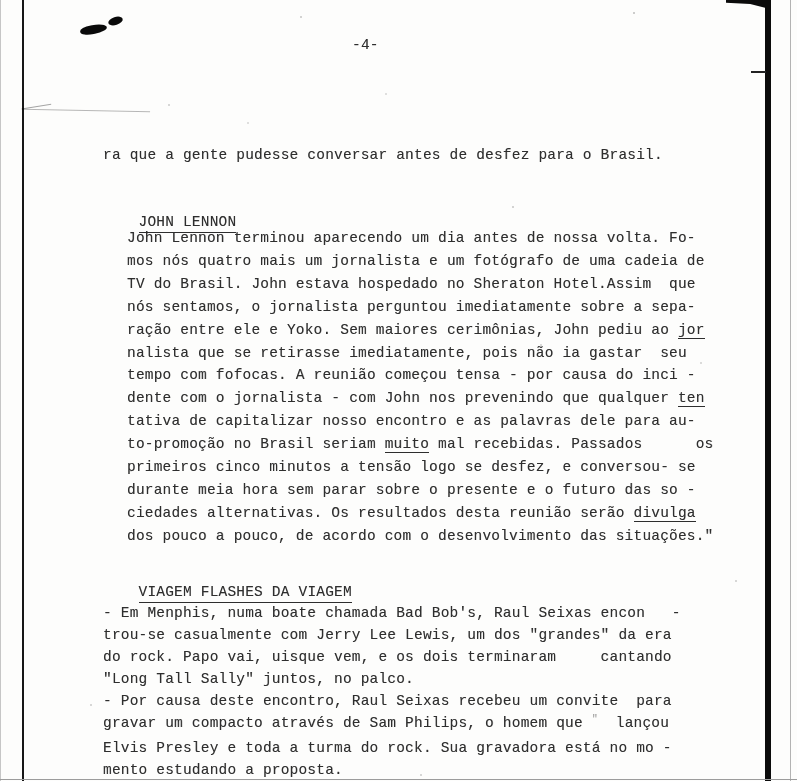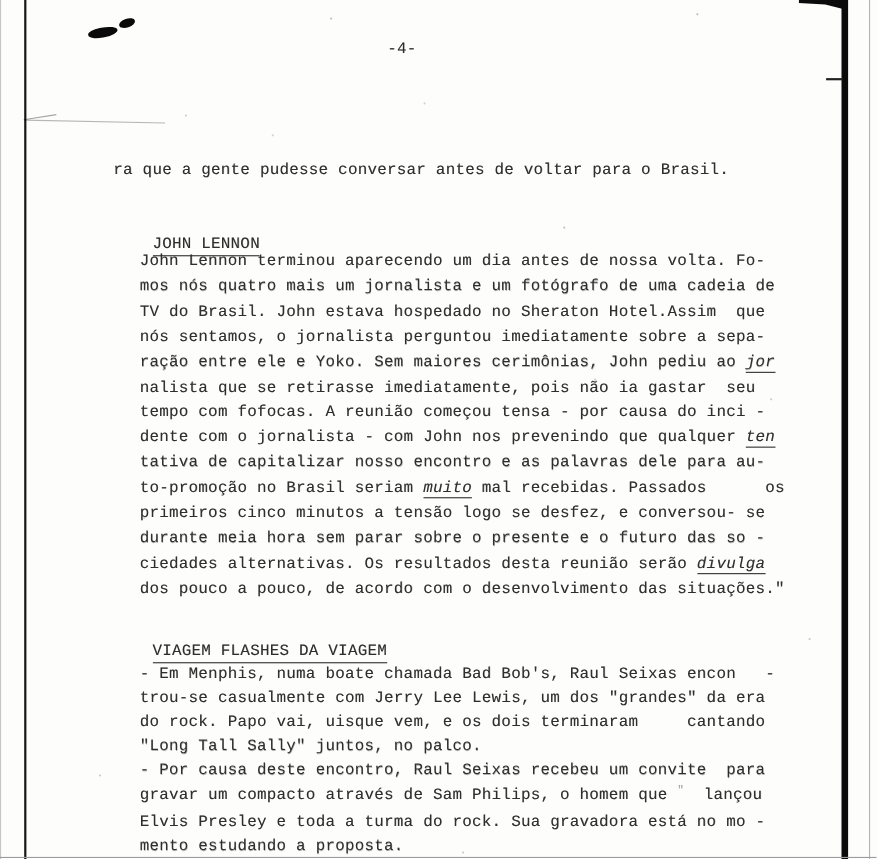--- a/index.html
+++ b/index.html
@@ -49,23 +49,23 @@
       130px 470px 0 rgba(0,0,0,.14), 385px 93px 0 rgba(0,0,0,.16);}
   
   .page-number{position:absolute;left:352px;top:37px;}
   .intro-line{position:absolute;left:103px;top:147px;}
   .heading{position:absolute;left:103px;}
   .heading .hd{display:inline-block;border-bottom:1.6px solid #2e2e2e;padding-bottom:2px;text-align:center;}
   .heading-1{top:198px;}
   .heading-2{top:568px;}
   .lines{position:absolute;left:103px;width:640px;}
   .lines-1{top:227px;line-height:22.9px;margin-left:24px;}
-  .lines-2{top:602px;line-height:22.1px;margin-left:24px;}
+  .lines-2{top:602px;line-height:22.1px;}
   .tline{white-space:pre;}
-  .u{border-bottom:1.5px solid #2e2e2e;font-style:italic;}
+  .u{border-bottom:1.5px solid #2e2e2e;}
   .stray{opacity:.45;position:relative;top:-5px;font-size:10px;}
 </style>
 </head>
 <body>
 
 <div class="page">
 
   <div class="edge-left"></div>
   <div class="rule-left"></div>
   <div class="rule-right"></div>
@@ -74,21 +74,21 @@
   <div class="corner-wedge"></div>
   <div class="smudge-a"></div>
   <div class="smudge-b"></div>
   <div class="pencil-mark"></div>
   <div class="pencil-mark2"></div>
   <div class="right-tick"></div>
   <div class="specks"></div>
 
   <div class="page-number typew">-4-</div>
 
-  <div class="intro-line typew">ra que a gente pudesse conversar antes de voltar para o Brasil.</div>
+  <div class="intro-line typew">ra que a gente pudesse conversar antes de desfez para o Brasil.</div>
 
   <div class="heading heading-1 typew">
     <span class="hd">JOHN LENNON</span>
   </div>
   <div class="lines lines-1 typew"><div class="tline"><span>John Lennon terminou aparecendo um dia antes de nossa volta. Fo-</span></div><div class="tline"><span>mos nós quatro mais um jornalista e um fotógrafo de uma cadeia de</span></div><div class="tline"><span>TV do Brasil. John estava hospedado no Sheraton Hotel.Assim  que</span></div><div class="tline"><span>nós sentamos, o jornalista perguntou imediatamente sobre a sepa-</span></div><div class="tline"><span>ração entre ele e Yoko. Sem maiores cerimônias, John pediu ao </span><span class="u">jor</span></div><div class="tline"><span>nalista que se retirasse imediatamente, pois não ia gastar  seu</span></div><div class="tline"><span>tempo com fofocas. A reunião começou tensa - por causa do inci -</span></div><div class="tline"><span>dente com o jornalista - com John nos prevenindo que qualquer </span><span class="u">ten</span></div><div class="tline"><span>tativa de capitalizar nosso encontro e as palavras dele para au-</span></div><div class="tline"><span>to-promoção no Brasil seriam </span><span class="u">muito</span><span> mal recebidas. Passados      os</span></div><div class="tline"><span>primeiros cinco minutos a tensão logo se desfez, e conversou- se</span></div><div class="tline"><span>durante meia hora sem parar sobre o presente e o futuro das so -</span></div><div class="tline"><span>ciedades alternativas. Os resultados desta reunião serão </span><span class="u">divulga</span></div><div class="tline"><span>dos pouco a pouco, de acordo com o desenvolvimento das situações."</span></div></div>
 
   <div class="heading heading-2 typew">
     <span class="hd">VIAGEM FLASHES DA VIAGEM</span>
   </div>
   <div class="lines lines-2 typew"><div class="tline"><span>- Em Menphis, numa boate chamada Bad Bob's, Raul Seixas encon   -</span></div><div class="tline"><span>trou-se casualmente com Jerry Lee Lewis, um dos "grandes" da era</span></div><div class="tline"><span>do rock. Papo vai, uisque vem, e os dois terminaram     cantando</span></div><div class="tline"><span>"Long Tall Sally" juntos, no palco.</span></div><div class="tline"><span>- Por causa deste encontro, Raul Seixas recebeu um convite  para</span></div><div class="tline"><span>gravar um compacto através de Sam Philips, o homem que </span><span class="stray">"</span><span>  lançou</span></div><div class="tline"><span>Elvis Presley e toda a turma do rock. Sua gravadora está no mo -</span></div><div class="tline"><span>mento estudando a proposta.</span></div></div>

